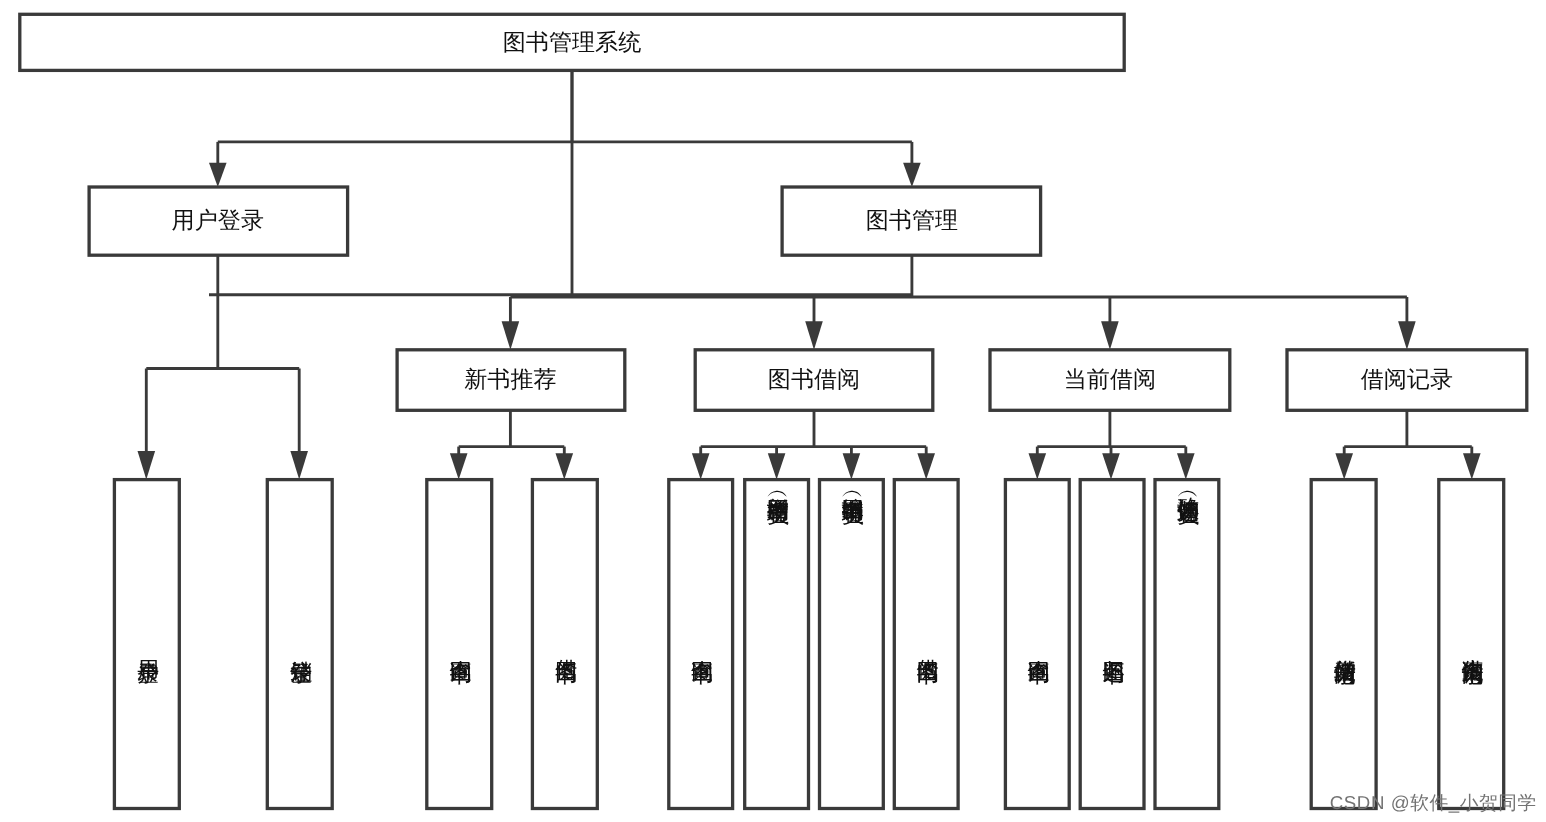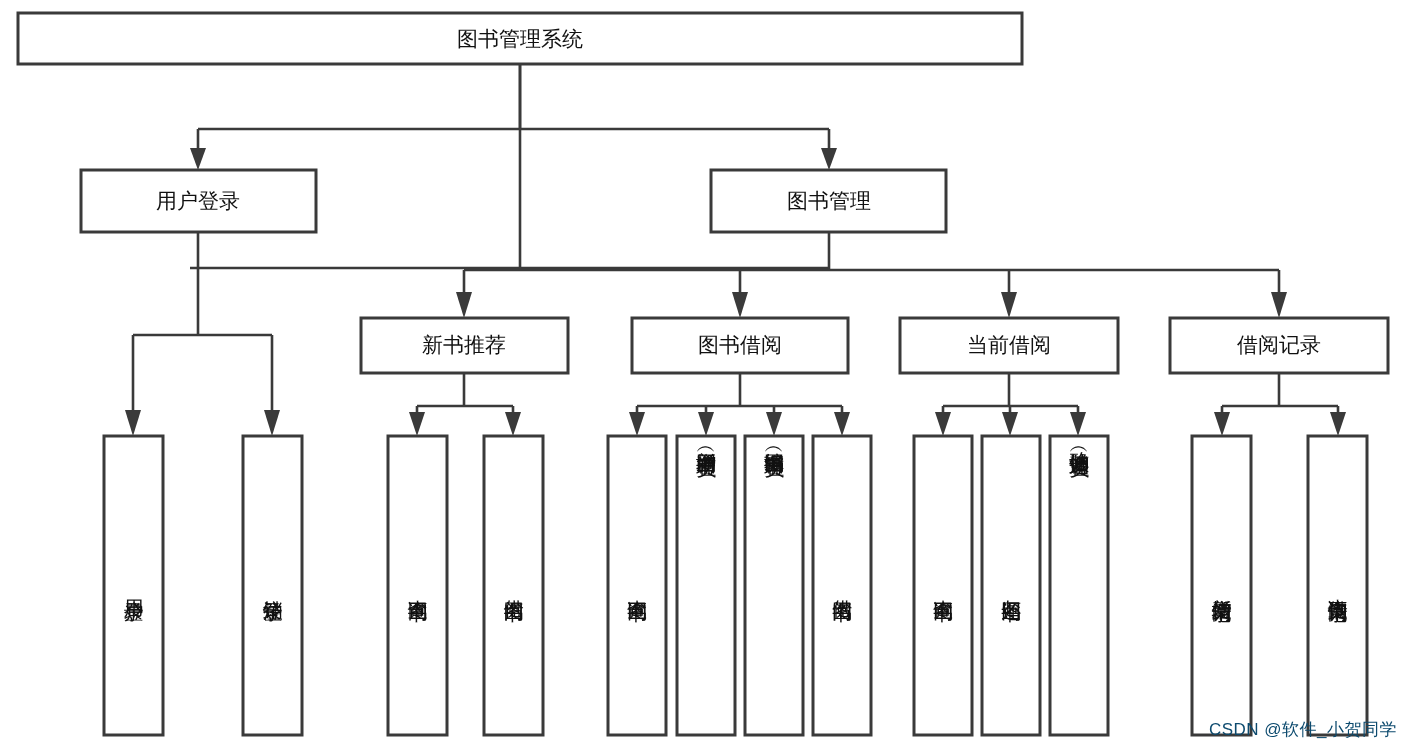--- a/index.html
+++ b/index.html
@@ -64,21 +64,21 @@
     color: #111111;
     letter-spacing: 1px;
     white-space: nowrap;
   }
   .watermark {
     position: absolute;
     right: 8px;
     bottom: 6px;
     font-family: "Liberation Sans", "DejaVu Sans", sans-serif;
     font-size: 17px;
-    color: #0c4a6e;
+    color: #737373;
     letter-spacing: 0.5px;
     user-select: none;
     text-align: center;
   }
 </style>
 </head>
 <body>
 
 <div id="diagram-root">
 

